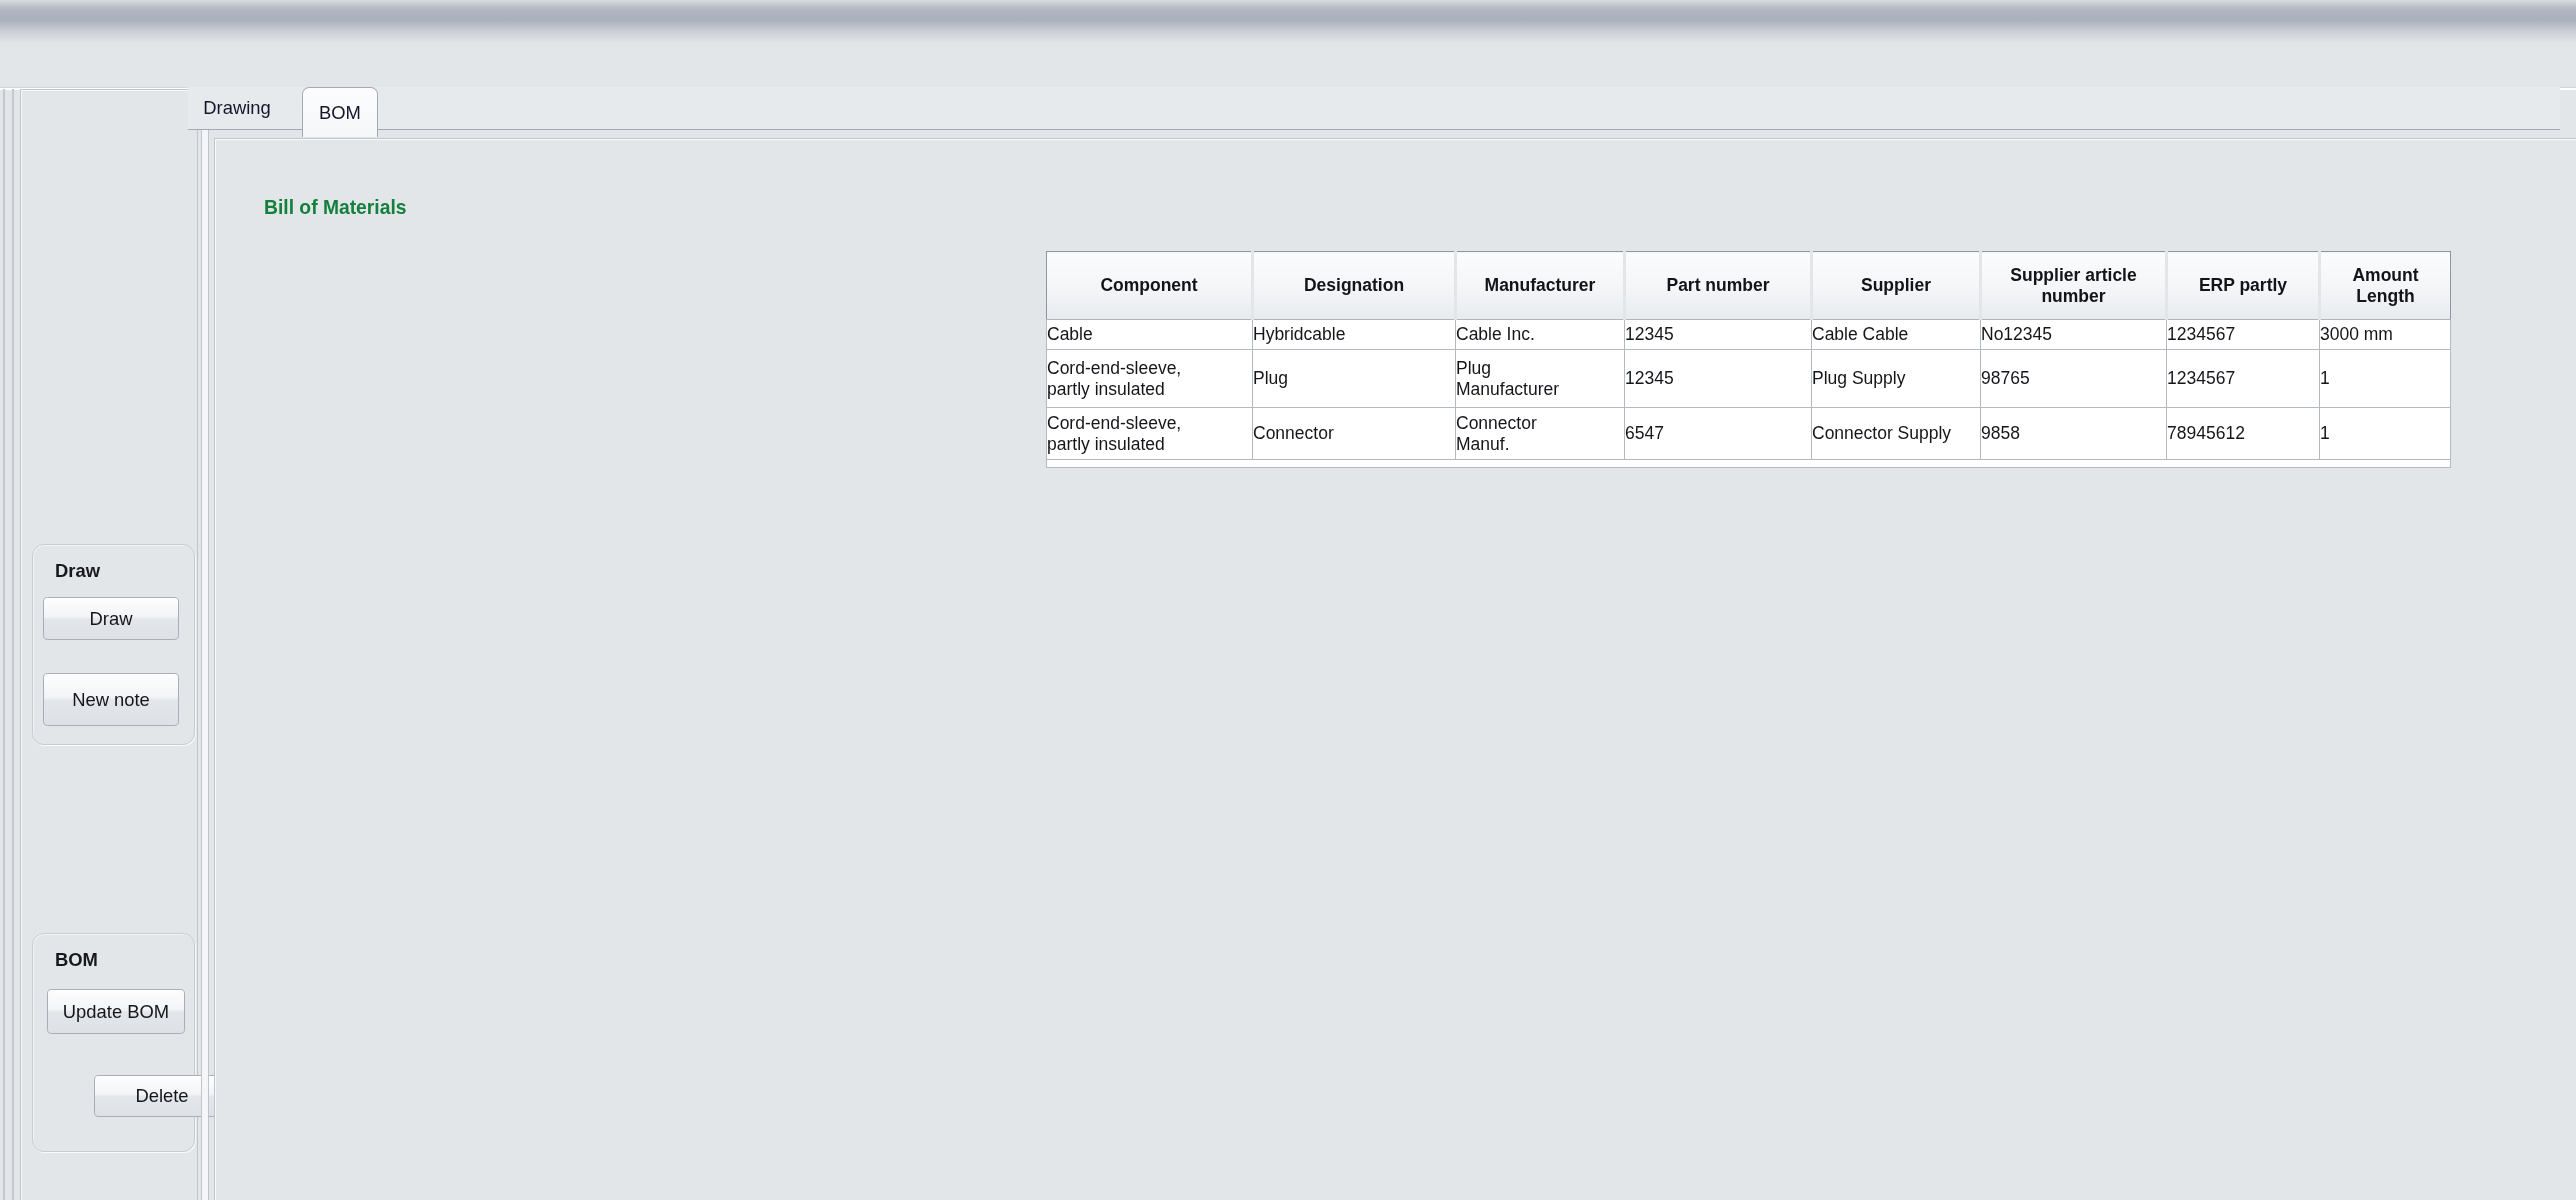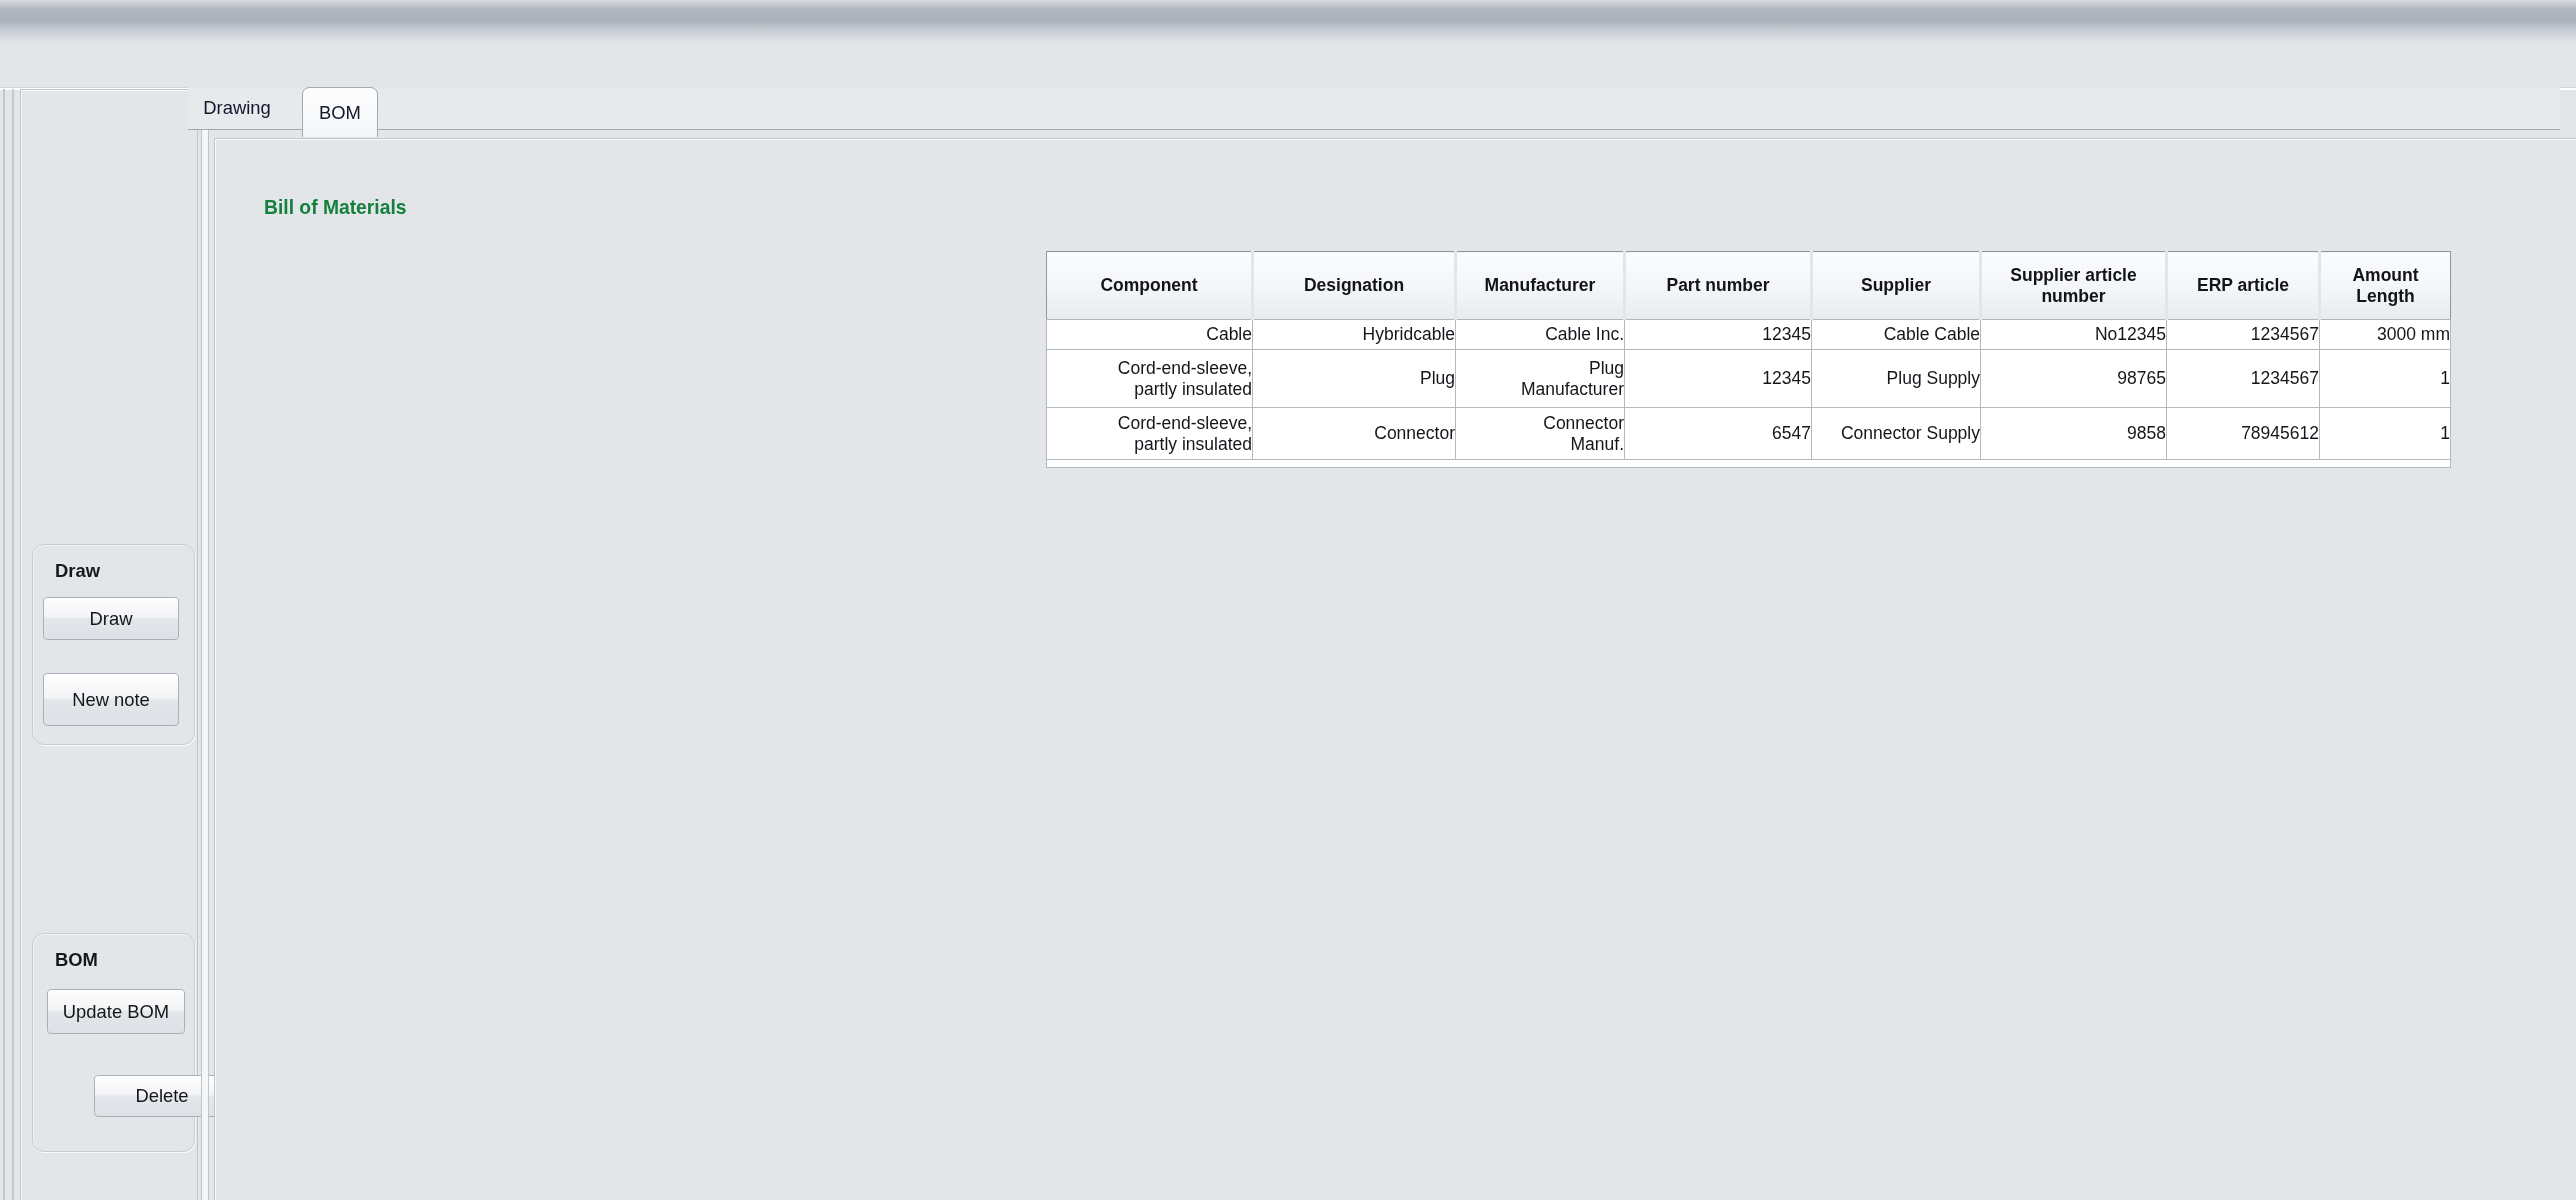--- a/index.html
+++ b/index.html
@@ -51,21 +51,21 @@
 
   
   .bom-table { position:absolute; left:1046px; top:251px; border-collapse:collapse;
                table-layout:fixed; border:0.9px solid #8f96a0; }
   .bom-table th { height:68px; font-size:17.5px; font-weight:bold; color:#131419;
                   text-align:center; vertical-align:middle; white-space:pre-line; line-height:1.15;
                   background:linear-gradient(180deg,#fbfcfd 0%,#f3f5f7 55%,#e8ebee 100%);
                   border-bottom:0.9px solid #aeb4bb; border-left:3.7px solid #e3e6e9; }
   .bom-table th:first-child { border-left:none;margin-left:7px; }
   .bom-table td { background:#ffffff; border:0.9px solid #b4b9c0; font-size:17.5px; color:#15161b;
-                  text-align:right; vertical-align:middle; white-space:pre-line; line-height:1.2; }
+                  text-align:left; vertical-align:middle; white-space:pre-line; line-height:1.2; }
   .bom-table tbody tr:nth-child(1) td { height:30px; }
   .bom-table tbody tr:nth-child(2) td { height:58px; }
   .bom-table tbody tr:nth-child(3) td { height:52px; }
   .bom-table tbody tr.footer-row td { height:8.3px; padding:0; }
 </style>
 </head>
 <body>
 
 <div id="screen">
 
@@ -111,21 +111,21 @@
       </colgroup>
     <thead>
         <tr id="bom-head">
           <th>Component</th>
           <th>Designation</th>
           <th>Manufacturer</th>
           <th>Part number</th>
           <th>Supplier</th>
           <th>Supplier article
 number</th>
-          <th>ERP article</th>
+          <th>ERP partly</th>
           <th>Amount
 Length</th>
         </tr>
       </thead>
     <tbody id="bom-body">
         <tr>
           <td>Cable</td>
           <td>Hybridcable</td>
           <td>Cable Inc.</td>
           <td>12345</td>

